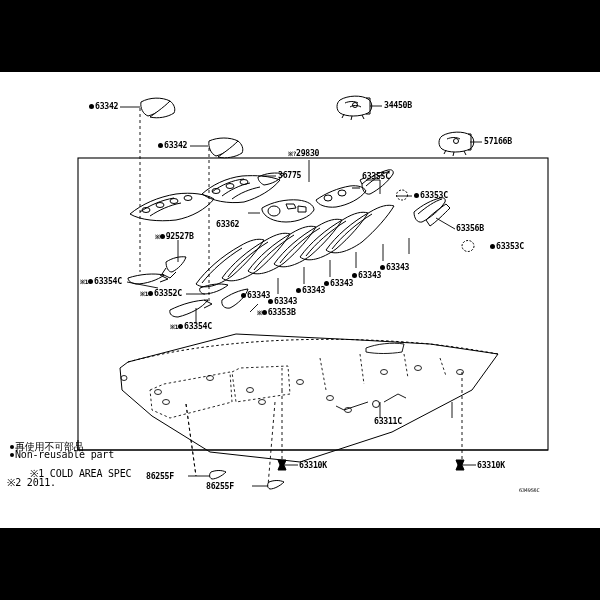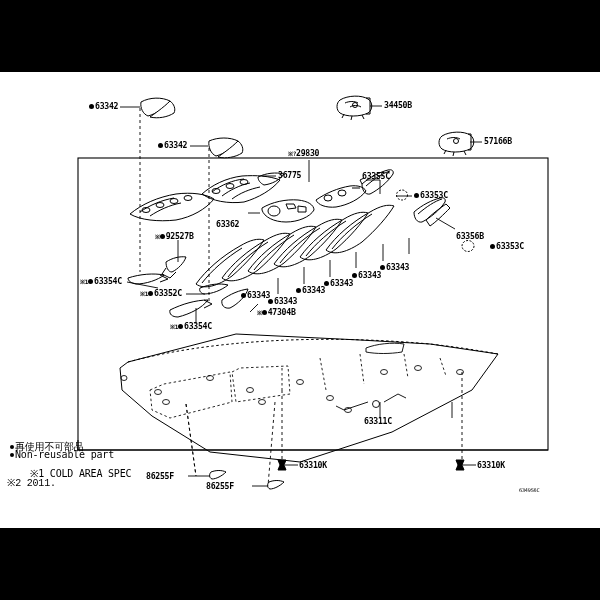--- a/index.html
+++ b/index.html
@@ -275,60 +275,60 @@
       </div>
       <div class="lbl" style="left:216px;top:147px;">
         <span>63362</span>
       </div>
       <div class="lbl" style="left:362px;top:99px;">
         <span>63355C</span>
       </div>
       <div class="lbl" style="left:414px;top:118px;">
         <span class="bd"></span><span>63353C</span>
       </div>
-      <div class="lbl" style="left:456px;top:151px;margin-top:8px;">
+      <div class="lbl" style="left:456px;top:151px;">
         <span>63356B</span>
       </div>
       <div class="lbl" style="left:490px;top:169px;">
         <span class="bd"></span><span>63353C</span>
       </div>
       <div class="lbl" style="left:155px;top:159px;">
         <span class="st">※</span><span class="bd"></span><span>92527B</span>
       </div>
       <div class="lbl" style="left:80px;top:204px;">
         <span class="st">※1</span><span class="bd"></span><span>63354C</span>
       </div>
       <div class="lbl" style="left:140px;top:216px;">
         <span class="st">※1</span><span class="bd"></span><span>63352C</span>
       </div>
       <div class="lbl" style="left:170px;top:249px;">
         <span class="st">※1</span><span class="bd"></span><span>63354C</span>
       </div>
       <div class="lbl" style="left:257px;top:235px;">
-        <span class="st">※</span><span class="bd"></span><span>47304B</span>
+        <span class="st">※</span><span class="bd"></span><span>63353B</span>
       </div>
       <div class="lbl" style="left:241px;top:218px;">
         <span class="bd"></span><span>63343</span>
       </div>
       <div class="lbl" style="left:268px;top:224px;">
         <span class="bd"></span><span>63343</span>
       </div>
       <div class="lbl" style="left:296px;top:213px;">
         <span class="bd"></span><span>63343</span>
       </div>
       <div class="lbl" style="left:324px;top:206px;">
         <span class="bd"></span><span>63343</span>
       </div>
       <div class="lbl" style="left:352px;top:198px;">
         <span class="bd"></span><span>63343</span>
       </div>
       <div class="lbl" style="left:380px;top:190px;">
         <span class="bd"></span><span>63343</span>
       </div>
-      <div class="lbl" style="left:364px;top:344px;">
+      <div class="lbl" style="left:374px;top:344px;">
         <span>63311C</span>
       </div>
       <div class="lbl" style="left:146px;top:399px;">
         <span>86255F</span>
       </div>
       <div class="lbl" style="left:206px;top:409px;">
         <span>86255F</span>
       </div>
       <div class="lbl" style="left:299px;top:388px;">
         <span>63310K</span>
@@ -341,21 +341,21 @@
     <div>
       <div class="lgd" style="left:10px;top:368px;">
         <span class="bd" style="width:4px;height:4px;"></span><span>再使用不可部品</span>
       </div>
       <div class="lgd" style="left:10px;top:377px;">
         <span class="bd" style="width:4px;height:4px;"></span><span>Non-reusable part</span>
       </div>
       <div class="lgd" style="left:7px;top:394px;padding-left:23px;">
         <span>※1 COLD AREA SPEC</span>
       </div>
-      <div class="lgd" style="left:7px;top:403px;font-family:Liberation Mono, monospace;">
+      <div class="lgd" style="left:7px;top:403px;">
         <span>※2       2011.</span>
       </div>
     </div>
 
     <div class="code" style="left:519px;top:415px;">
       <span>6349S6C</span>
     </div>
 
   </div>
 </div>

